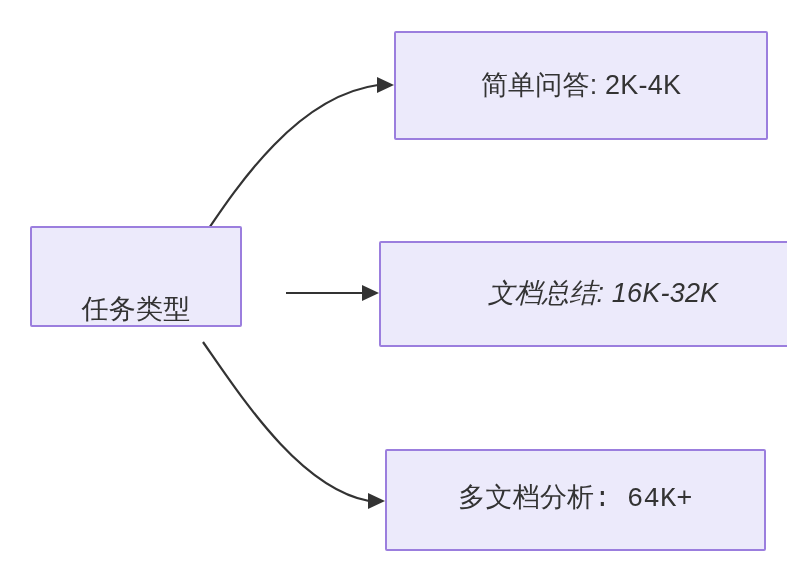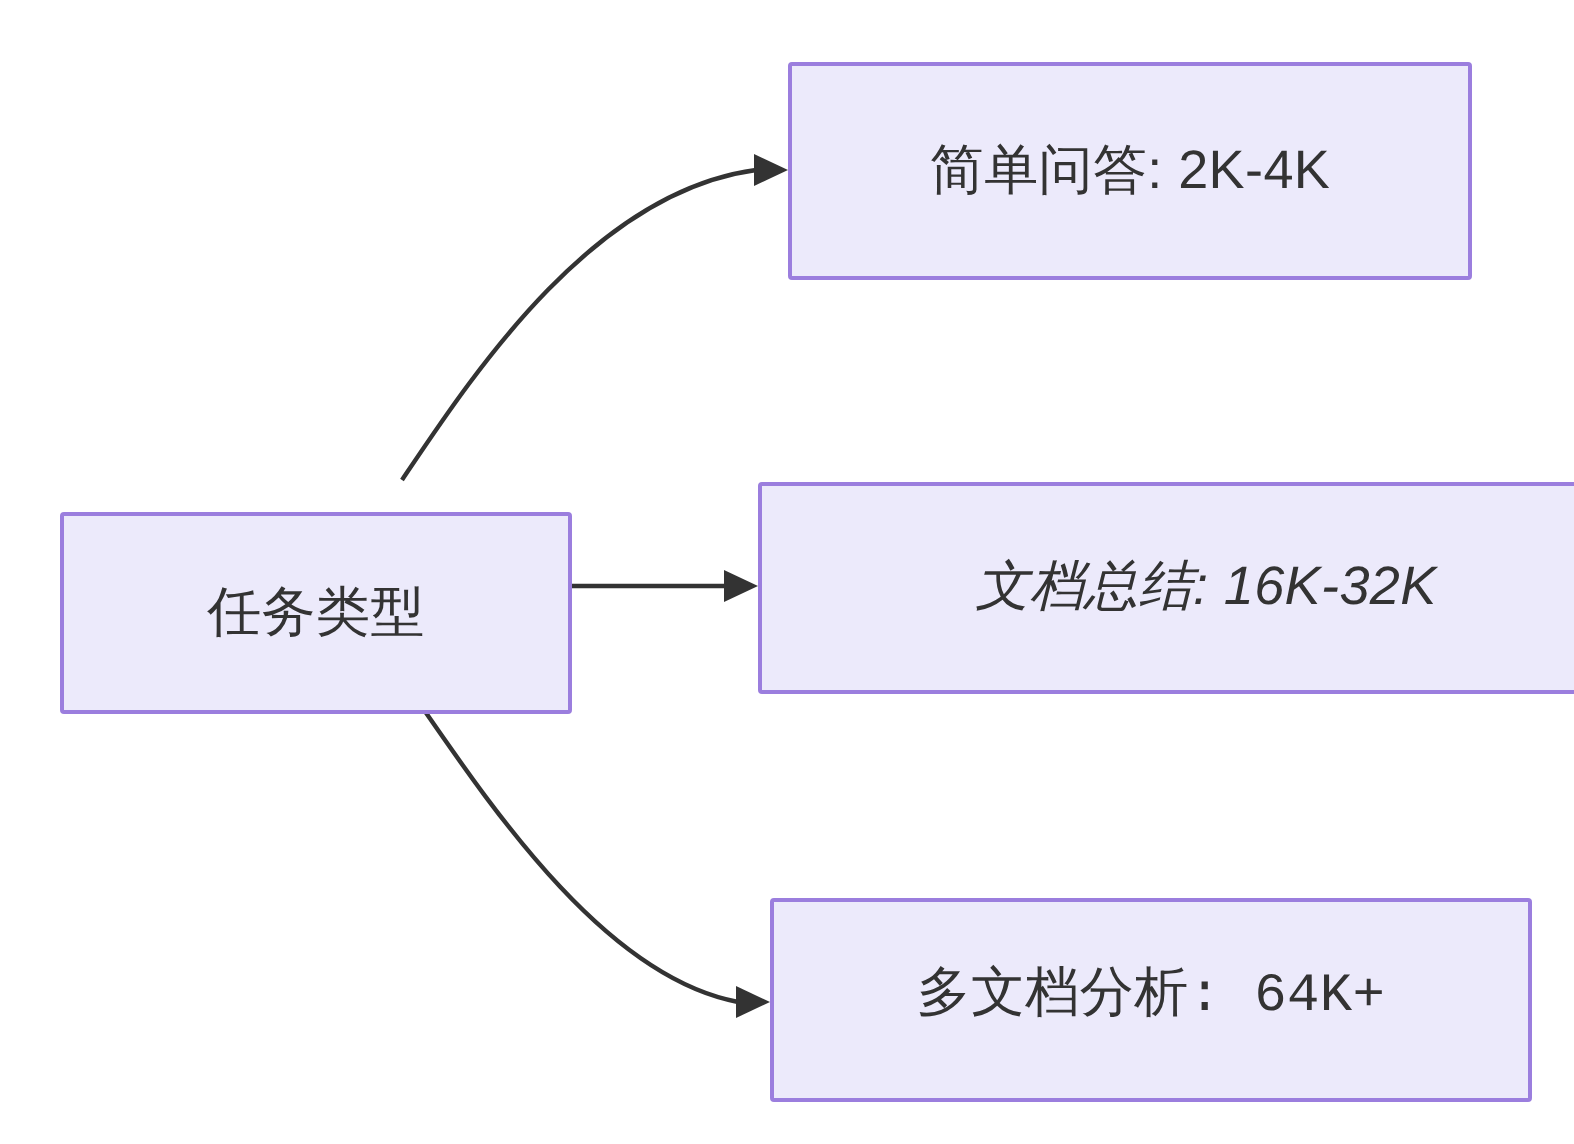--- a/index.html
+++ b/index.html
@@ -39,28 +39,29 @@
   .node-label {
     color: #333333;
     font-size: 27px;
     line-height: 1.15;
     letter-spacing: 0.2px;
     white-space: nowrap;
     text-align: center;
   }
   #node-root {
     left: 30px;
-    top: 256px;
-    width: 256px;
+    top: 226px;
+    width: 212px;
     height: 101px;
+    align-items: flex-end;
   }
   #node-simple-qa {
     left: 394px;
     top: 31px;
-    width: 342px;
+    width: 374px;
     height: 109px;
   }
   #node-doc-summary {
     left: 379px;
     top: 241px;
     width: 448px;
     height: 106px;
     font-style: italic;
   }
   #node-multi-doc {

